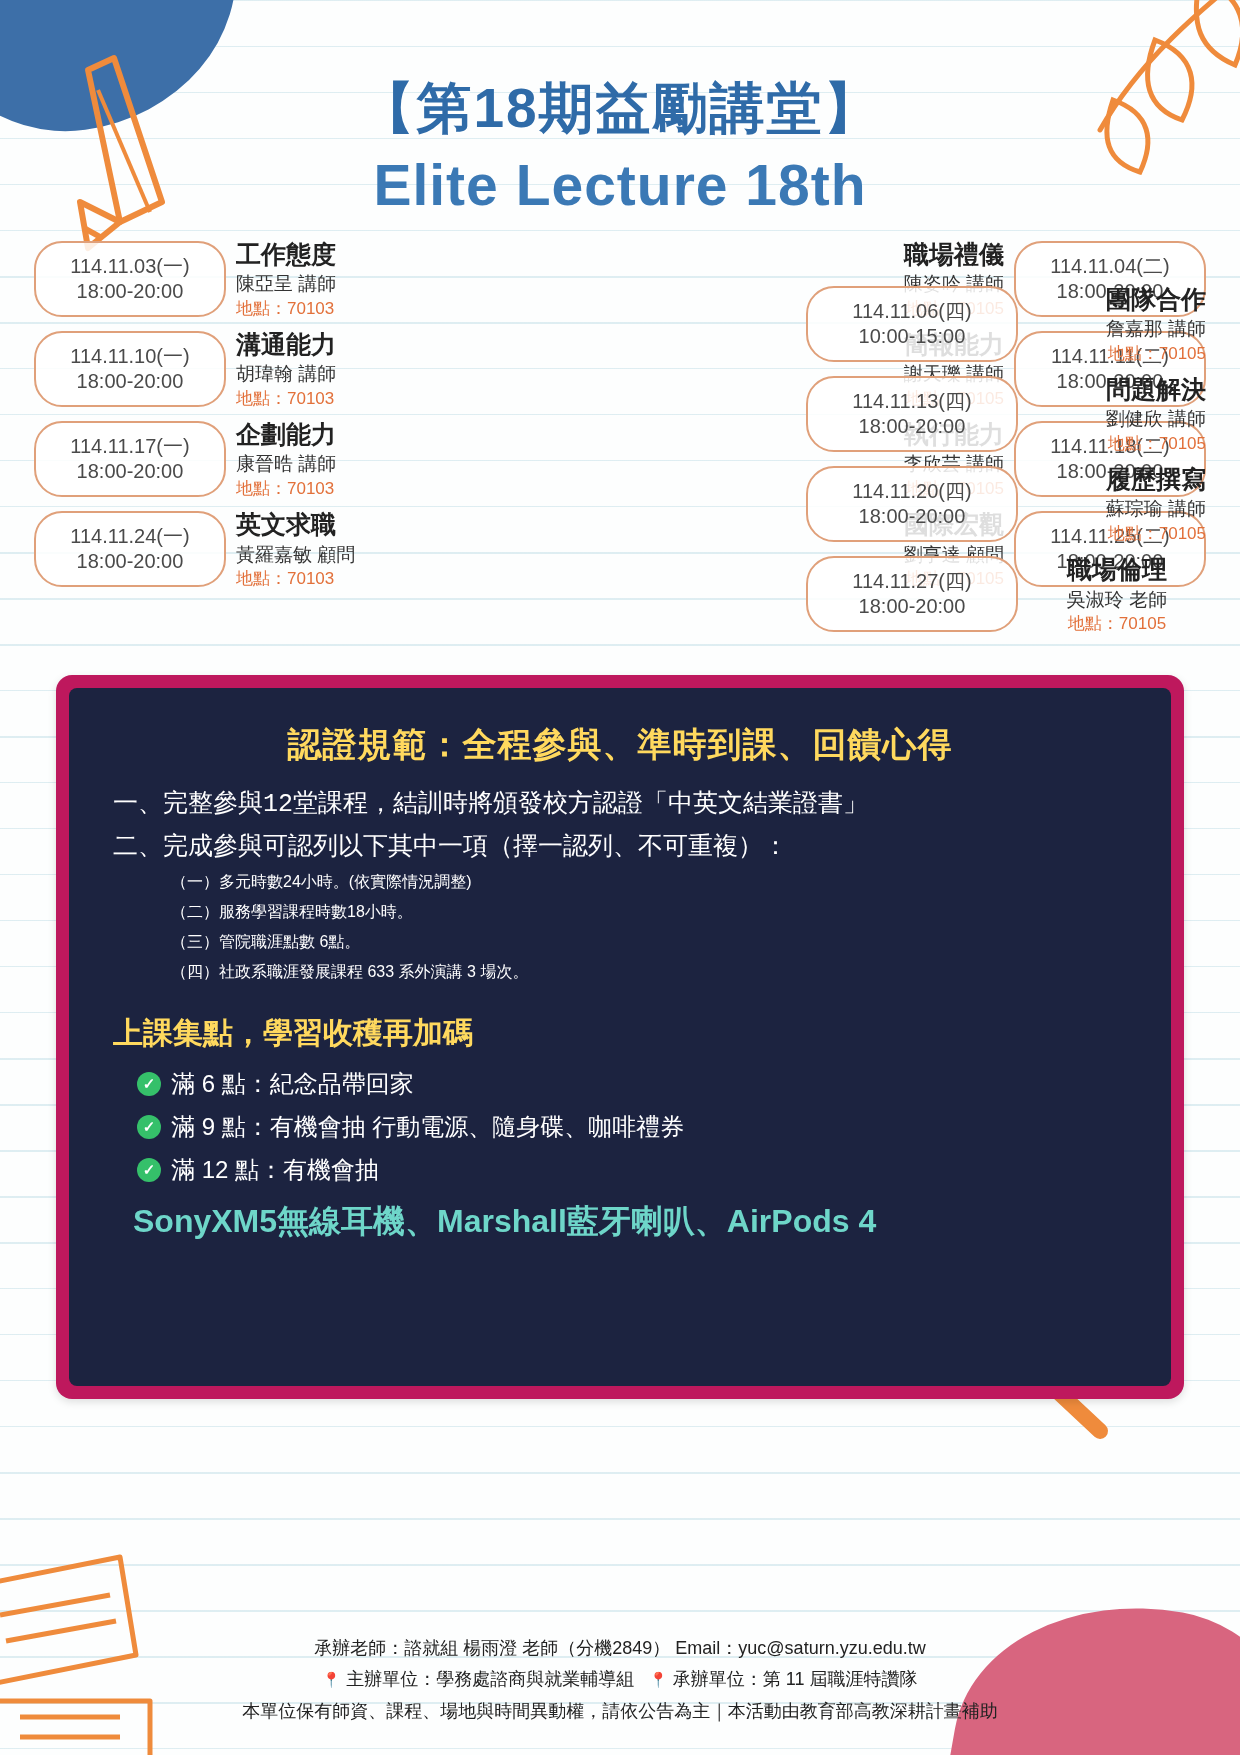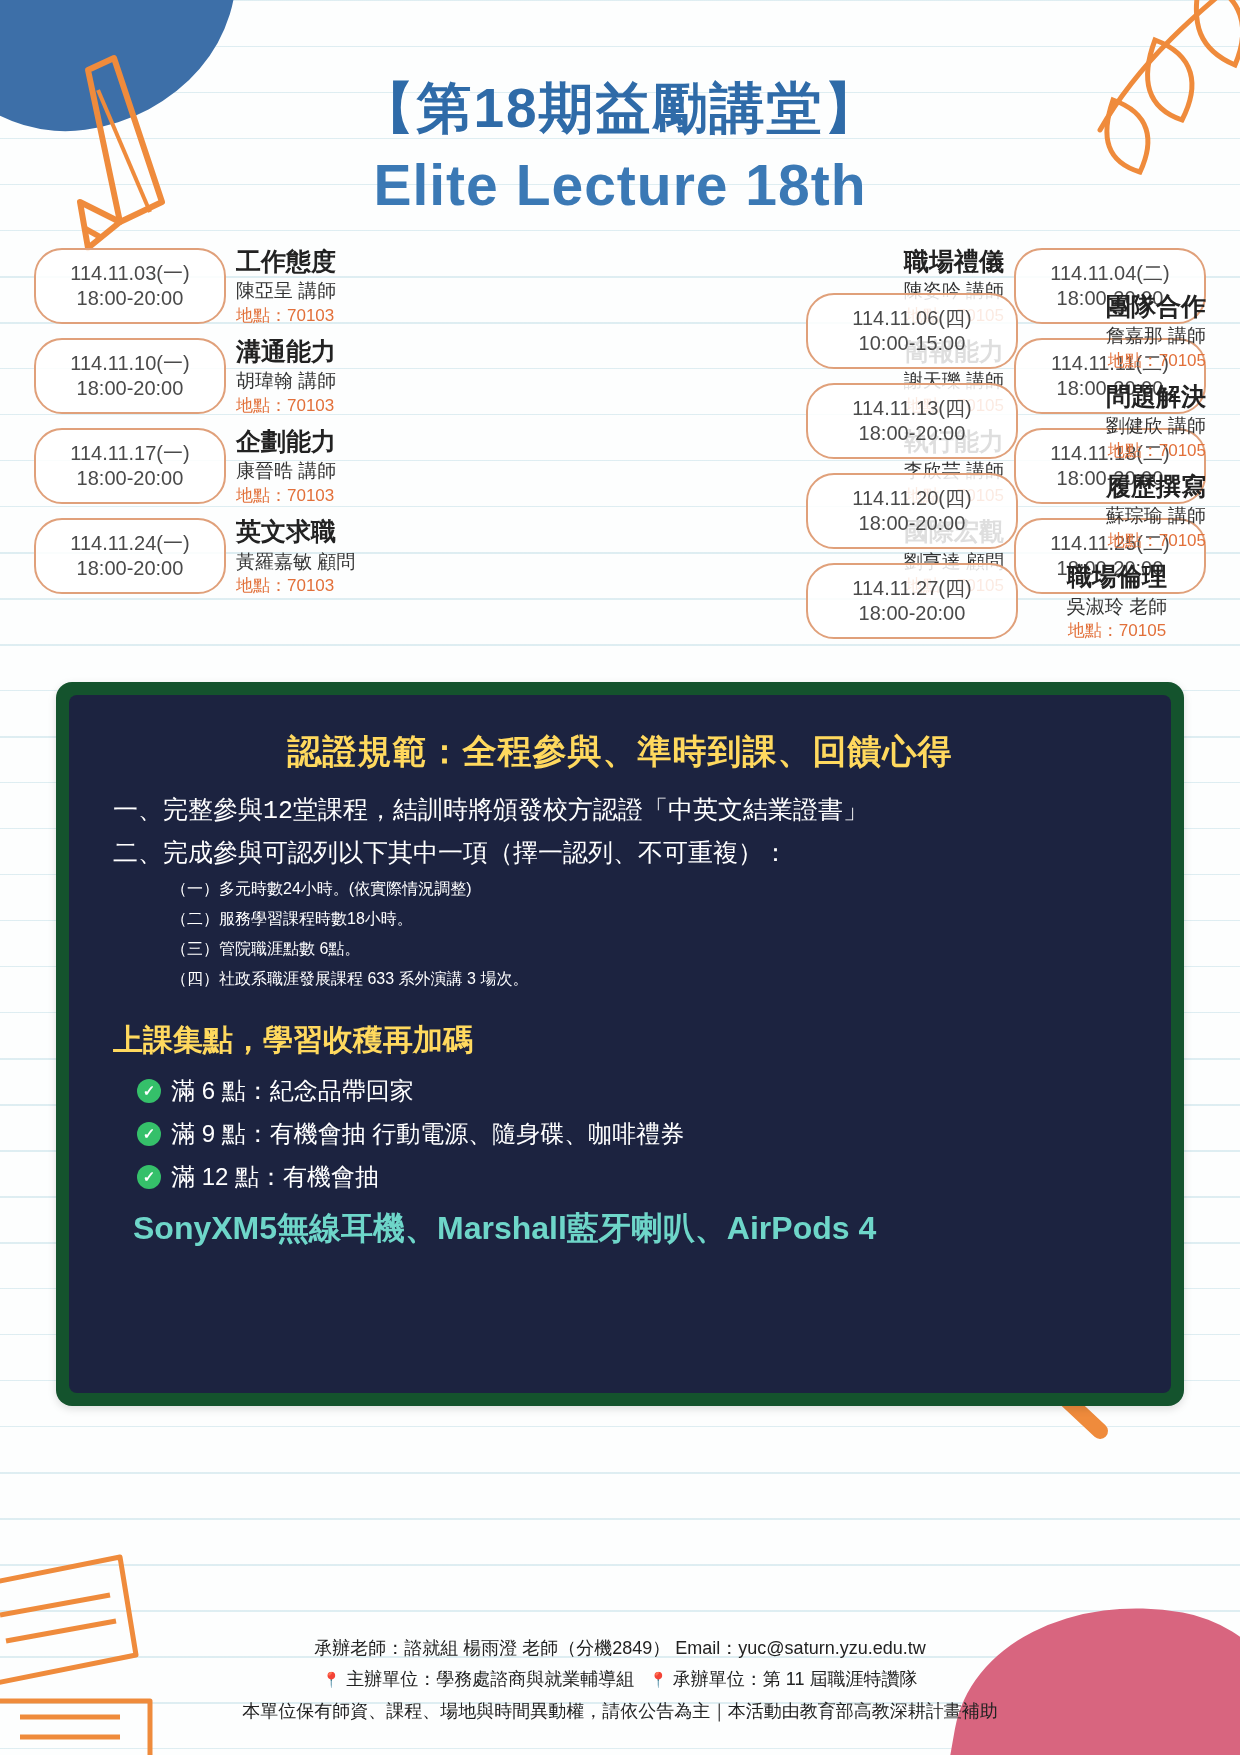--- a/index.html
+++ b/index.html
@@ -46,21 +46,21 @@
     font-size:55px; font-weight:bold; color:#2f6ba8; letter-spacing:2px;
     line-height:1.12; text-shadow:0 2px 0 rgba(255,255,255,0.6);
   }
   .title-en {
     font-size:57px; font-weight:bold; color:#3b79b5; letter-spacing:1px;
     margin-top:12px;
   }
 
   
   .schedule {
-    position:relative; margin:28px 34px 0 34px;
+    position:relative; margin:21px 34px 0 34px;
     display:grid; grid-template-columns: 1fr 1fr; column-gap:14px; row-gap:10px;
   }
   .half { display:flex; flex-direction:column; gap:10px; }
   .row { display:flex; align-items:center; gap:10px; }
   .pill {
     flex:0 0 auto;
     border:2px solid #e0a07a;
     border-radius:28px;
     padding:11px 16px;
     text-align:center;
@@ -76,21 +76,21 @@
   .course .cname { font-size:25px; font-weight:bold; color:#222; }
   .course .cteach { font-size:19px; color:#333; margin-top:2px; }
   .course .cplace { font-size:17px; color:#e2703a; margin-top:2px; }
   .col-right .row { flex-direction:row; }
   .col-right .course { text-align:right; }
   .col-left .course { text-align:left; }
 
   
   .board-wrap {
     position:relative; margin:40px 56px 0 56px;
-    background:#14532d; border-radius:16px; padding:13px;
+    background:#be185d; border-radius:16px; padding:13px;
     box-shadow:0 3px 8px rgba(0,0,0,0.13);
   }
   .board {
     background:#1c2340; border-radius:8px; padding:34px 38px 44px 38px;
     color:#fff; position:relative; min-height:620px;
   }
   .b-h1 { font-size:34px; font-weight:bold; color:#ffd95e; text-align:center; margin-bottom:18px; letter-spacing:1px;}
   .b-line { font-size:25px; margin:10px 0 10px 6px; color:#fff;font-family:Liberation Mono, monospace; }
   .b-sub { font-size:16px; margin:9px 0 9px 64px; color:#fff; }
   .b-h2 { font-size:30px; font-weight:bold; color:#ffd95e; margin:30px 0 14px 6px; }

